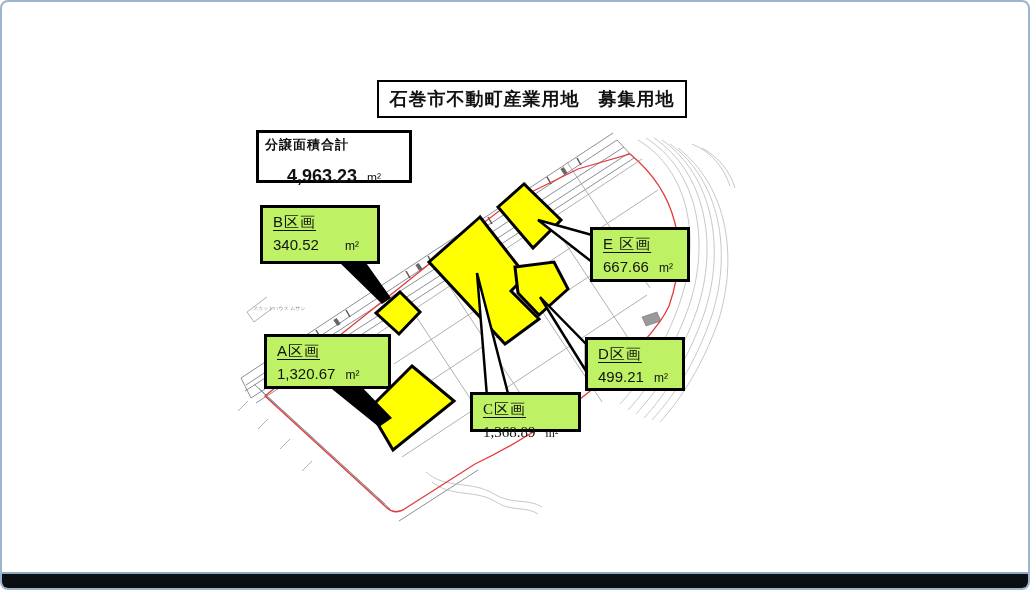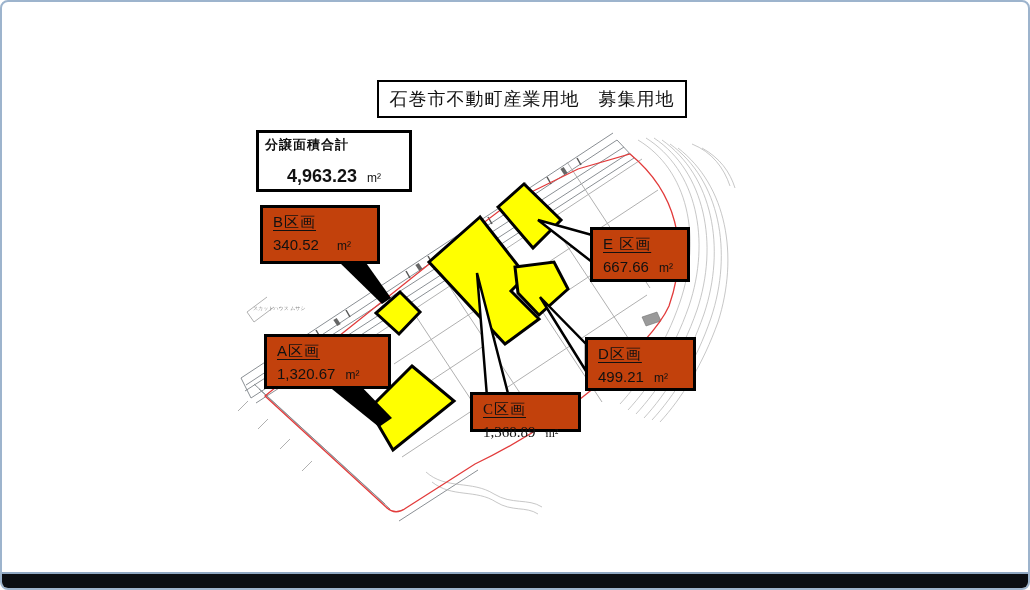--- a/index.html
+++ b/index.html
@@ -7,48 +7,48 @@
     position:relative;width:1030px;height:590px;box-sizing:border-box;
     background:#ffffff;border:2px solid #9db4cd;border-radius:8px;overflow:hidden;
     font-family:"Liberation Sans","DejaVu Sans",sans-serif;color:#111;
   }
   .bottom-bar{
     position:absolute;left:0;right:0;bottom:0;height:14px;
     background:#0b0e13;border-top:2px solid #8fa7c2;
   }
   .map-svg{position:absolute;left:0;top:0;z-index:1;}
   .callout{
-    position:absolute;z-index:10;background:#c2410c;border:3px solid #000;
+    position:absolute;z-index:10;background:#bef264;border:3px solid #000;
     box-sizing:border-box;padding:4px 6px 2px 10px;line-height:1.25;
   }
   .callout .plot-label{
     display:inline-block;font-size:15px;font-weight:500;
     text-decoration:underline;text-underline-offset:3px;letter-spacing:1px;
   }
   .callout .area-line{font-size:15px;margin-top:4px;white-space:nowrap;}
   .callout .unit{font-size:12px;margin-left:10px;}
   .title-box{
     position:absolute;z-index:10;left:375px;top:78px;width:310px;height:38px;
     box-sizing:border-box;background:#fff;border:2px solid #000;
     display:flex;align-items:center;justify-content:center;
-    font-size:18px;font-weight:400;letter-spacing:1px;white-space:nowrap;
+    font-size:18px;font-weight:700;letter-spacing:1px;white-space:nowrap;
   }
   .summary-box{
-    position:absolute;z-index:10;left:254px;top:128px;width:156px;height:62px;
+    position:absolute;z-index:10;left:254px;top:128px;width:156px;height:53px;
     box-sizing:border-box;background:#fff;border:3px solid #000;padding:3px 6px;
   }
   .summary-box .sum-label{font-size:13px;font-weight:600;letter-spacing:1px;}
   .summary-box .sum-value{font-size:18px;font-weight:700;text-align:center;margin-top:12px;}
   .summary-box .unit{font-size:12px;font-weight:500;margin-left:10px;}
   .box-a{left:262px;top:332px;width:127px;height:55px;}
   .box-b{left:258px;top:203px;width:120px;height:59px;}
   .box-c{left:468px;top:390px;width:111px;height:40px;font-family:Liberation Serif, serif;}
-  .box-d{left:583px;top:335px;width:111px;height:54px;}
+  .box-d{left:583px;top:335px;width:100px;height:54px;}
   .box-e{left:588px;top:225px;width:100px;height:55px;}
-  .box-b .area-line .num{margin-right:8px;}
+  .box-b .area-line .num{margin-right:16px;}
   .tiny-note{
     position:absolute;z-index:2;left:251px;top:303px;font-size:5px;color:#888;
     letter-spacing:0;white-space:nowrap;
   }
 </style>
 </head>
 <body>
 
 <div class="screen">
 

